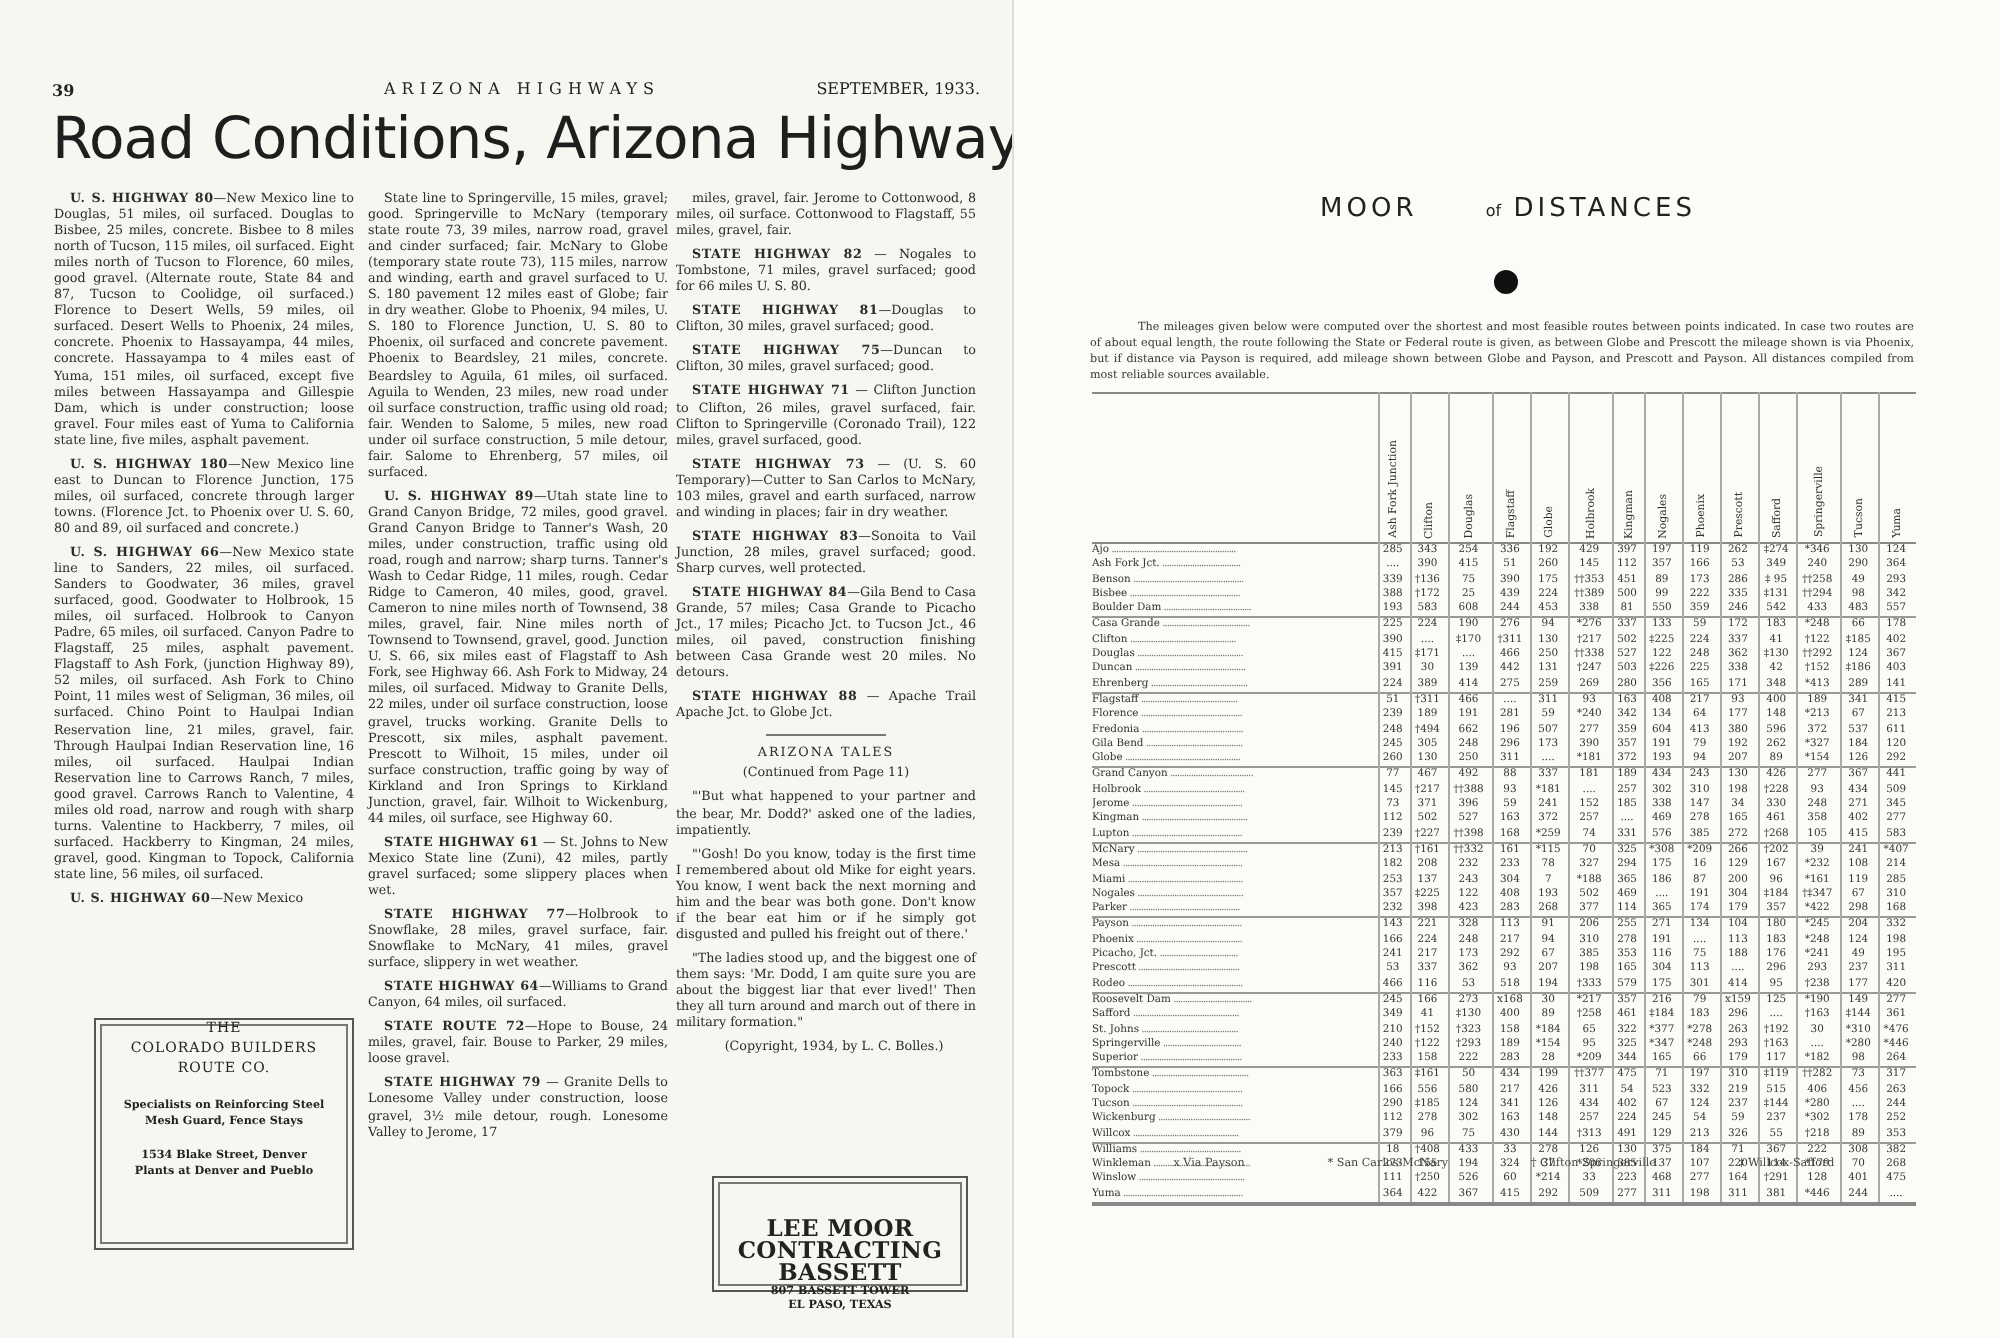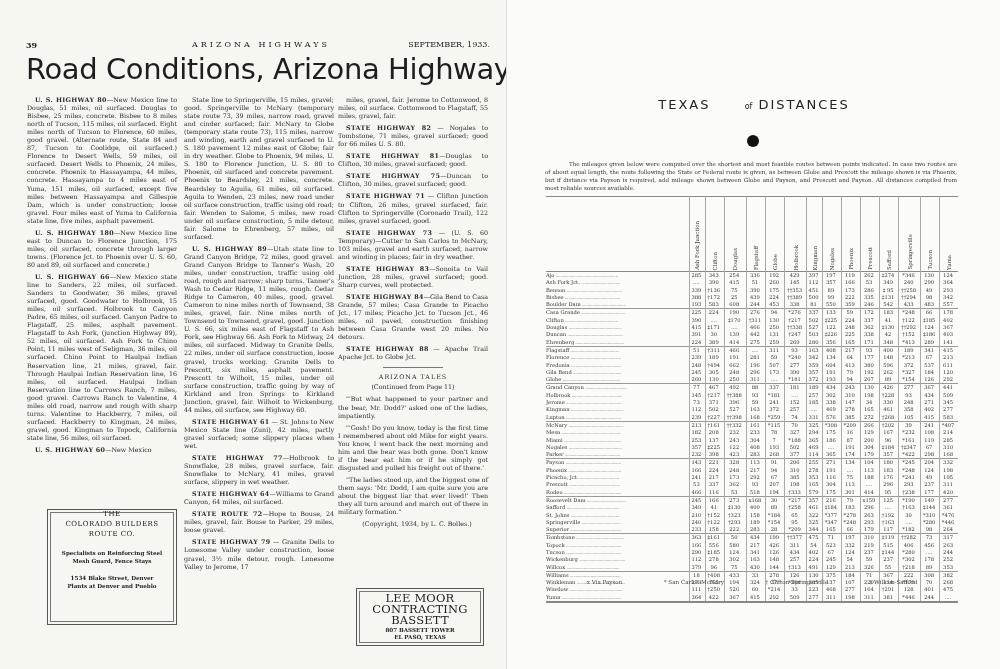--- a/index.html
+++ b/index.html
@@ -20,21 +20,21 @@
   #col1{left:27px;} #col2{left:184px;} #col3{left:338px;}
   .tales-rule{width:60px;height:1px;background:#777;margin:6px auto 5px auto;}
   .tales-title{text-align:center;letter-spacing:1px;margin-bottom:2px;}
   .tales-sub{text-align:center;margin-bottom:4px;}
   .ad{position:absolute;border:1px solid #555;box-shadow:inset 0 0 0 2px #f7f7f2, inset 0 0 0 3px #777;text-align:center;color:#222;}
   #ad-colorado{left:47px;top:509px;width:128px;height:114px;font-size:7px;line-height:9.4px;}
   #ad-colorado .t{font-size:7px;letter-spacing:0.5px;line-height:9.8px;}
   #ad-colorado .s{margin-top:10px;font-size:5.6px;font-weight:bold;line-height:8px;}
   #ad-colorado .a{margin-top:9px;font-size:5.6px;font-weight:bold;line-height:8px;}
   #ad-leemoor{left:356px;top:588px;width:126px;height:56px;}
-  #ad-leemoor .n{font-size:11.5px;line-height:11px;margin-top:4px;letter-spacing:0.2px;}
+  #ad-leemoor .n{font-size:11.5px;line-height:11px;margin-top:20px;letter-spacing:0.2px;font-weight:bold;}
   #ad-leemoor .a{font-size:5.6px;font-weight:bold;line-height:7px;margin-top:1px;}
   
   .toc-title{position:absolute;top:97px;left:0;width:494px;text-align:center;font-family:"DejaVu Sans",sans-serif;
              font-size:13px;letter-spacing:2px;color:#222;}
   .toc-title .of{font-size:8px;letter-spacing:0;padding-left:28px;}
   .bullet{position:absolute;top:135px;left:240px;width:12px;height:12px;border-radius:50%;background:#111;}
   .intro{position:absolute;top:160px;left:38px;width:412px;font-size:5.6px;line-height:8.1px;text-align:justify;color:#333;}
   .intro span{display:block;text-indent:24px;}
   table.dist{position:absolute;top:196px;left:39px;width:412px;border-collapse:collapse;font-size:5.2px;color:#333;
              border-top:1.5px solid #888;}
@@ -123,21 +123,21 @@
       <div>BASSETT</div>
     </div>
     <div class="a">
       <div>807 BASSETT TOWER</div>
       <div>EL PASO, TEXAS</div>
     </div>
   </div>
 </div>
 
 <div class="page" id="right-page">
-  <div class="toc-title"><span>TEXAS </span><span class="of">of</span><span> DISTANCES</span></div>
+  <div class="toc-title"><span>MOOR </span><span class="of">of</span><span> DISTANCES</span></div>
   <div class="bullet"></div>
   <div class="intro">
       <span>The mileages given below were computed over the shortest and most feasible routes between points indicated. In case two routes are of about equal length, the route following the State or Federal route is given, as between Globe and Prescott the mileage shown is via Phoenix, but if distance via Payson is required, add mileage shown between Globe and Payson, and Prescott and Payson. All distances compiled from most reliable sources available.</span>
     </div>
 
   <table class="dist">
     <thead>
         <tr id="dist-head">
           <th class="place"></th>
           <th><span class="rot">Ash Fork Junction</span></th>

